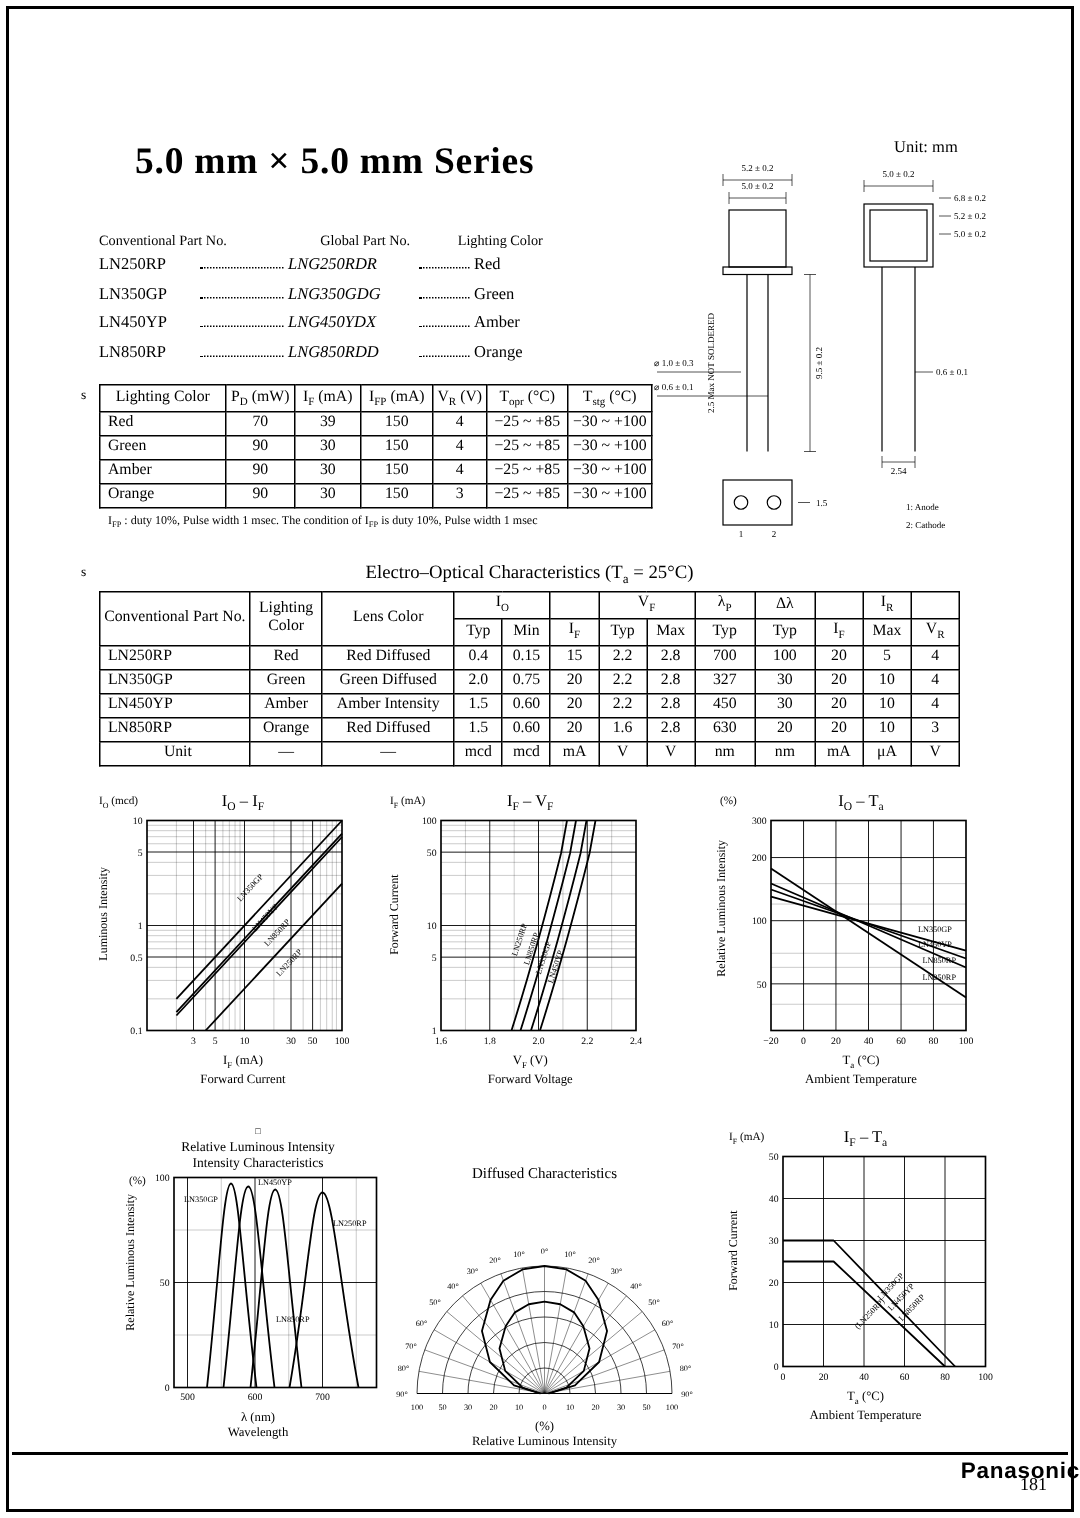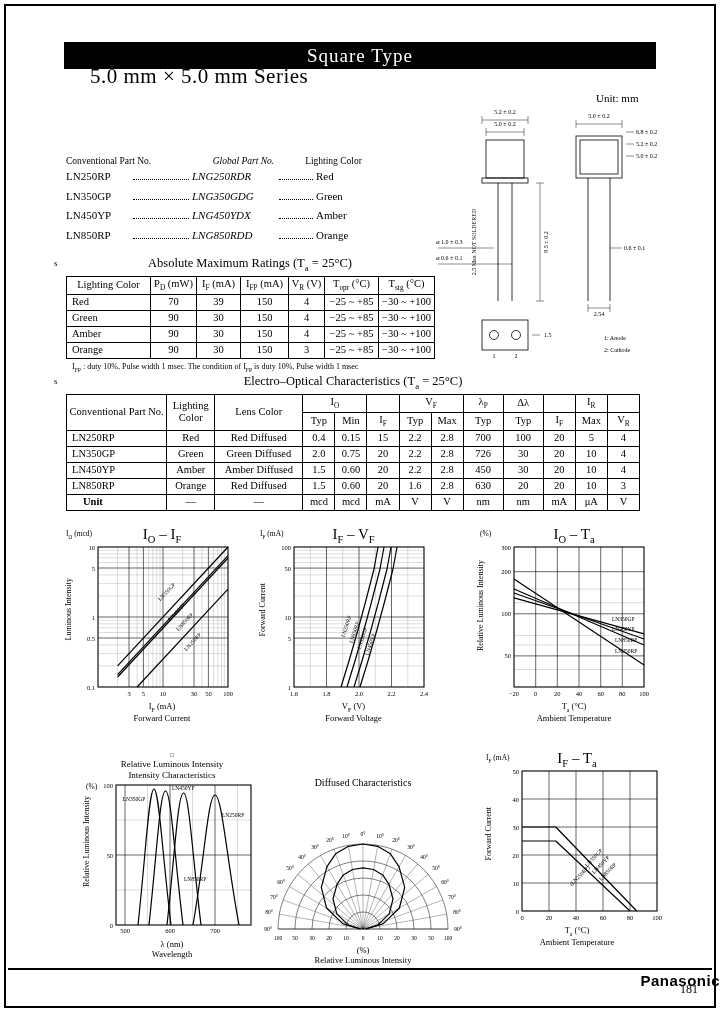--- a/index.html
+++ b/index.html
@@ -2,52 +2,52 @@
 <html><head>
 <meta charset="utf-8">
 <style>
   html,body{margin:0;padding:0;background:#fff;}
   .page{position:relative;width:720px;height:1012px;background:#fff;color:#000;
         font-family:"Liberation Serif",serif;overflow:hidden;}
   .frame{position:absolute;inset:4px;border:2px solid #000;pointer-events:none;}
   sub{font-size:70%;}
   .banner{position:absolute;left:64px;top:42px;width:592px;height:27px;background:#000;
           color:#fff;text-align:center;line-height:27px;font-size:19px;letter-spacing:1px;}
-  .series-title{position:absolute;left:90px;top:64px;font-size:21px;font-weight:normal;letter-spacing:.5px;}
+  .series-title{position:absolute;left:90px;top:94px;font-size:25px;font-weight:bold;letter-spacing:.5px;}
   .unit-note{position:absolute;left:596px;top:92px;font-size:11px;}
   
   .parts{position:absolute;left:66px;top:156px;width:310px;font-size:11px;}
   .parts .hdr{display:flex;font-size:9.5px;margin-bottom:4px;}
   .parts .hdr .h1{width:130px;}
-  .parts .hdr .h2{width:95px;text-align:center;font-style:italic;}
+  .parts .hdr .h2{width:95px;text-align:center;}
   .parts .hdr .h3{width:85px;text-align:center;}
   .prow{display:flex;align-items:baseline;height:19.5px;}
   .prow .pn{width:64px;}
   .prow .ld1{width:56px;border-bottom:1px dotted #000;margin:0 3px 3px;}
   .prow .gn{width:84px;font-style:italic;}
   .prow .ld2{width:34px;border-bottom:1px dotted #000;margin:0 3px 3px;}
   .prow .lc{width:50px;}
   .sec-mark{position:absolute;font-size:9px;}
   
   .absmax{position:absolute;left:66px;top:256px;width:368px;}
   .eo{position:absolute;left:66px;top:374px;width:574px;}
   .tt{text-align:center;font-size:12.5px;margin-bottom:3px;}
   table.t{border-collapse:collapse;width:100%;table-layout:fixed;}
   .t th,.t td{border:1px solid #000;font-size:10.5px;font-weight:normal;padding:0 2px;
               text-align:center;height:15px;line-height:1.15;overflow:hidden;}
   .t thead th{height:17px;}
   .t tbody td:first-child{text-align:left;padding-left:5px;}
-  .t tbody.units td:first-child{text-align:left;padding-left:16px;font-weight:bold;}
+  .t tbody.units td:first-child{text-align:center;padding-left:6px;}
   .absmax .note{font-size:8px;margin-top:3px;padding-left:6px;}
   
   .drw{position:absolute;left:428px;top:96px;}
   .drw text{font-size:6px;fill:#000;font-family:"Liberation Serif",serif;}
   
   .chart{position:absolute;font-size:9px;}
-  .chart .ct{text-align:center;font-size:15px;height:13px;line-height:13px;}
+  .chart .ct{text-align:center;font-size:11px;height:13px;line-height:13px;}
   .chart .ct2{text-align:center;font-size:9px;height:11px;line-height:11px;}
   .chart .mk{text-align:center;font-size:6px;height:7px;line-height:7px;}
   .chart svg{display:block;}
   .chart .xl{text-align:center;font-size:8.5px;}
   .chart .xc{text-align:center;font-size:8.5px;}
   .chart .yu{position:absolute;font-size:7.5px;white-space:nowrap;}
   .chart .ycap{position:absolute;font-size:8px;writing-mode:vertical-rl;
                transform:rotate(180deg);white-space:nowrap;}
   .gmin{stroke:#000;stroke-width:.25;opacity:.55;fill:none;}
   .gmaj{stroke:#000;stroke-width:.6;fill:none;}
@@ -60,21 +60,20 @@
   .brand{position:absolute;left:0;right:0;top:972px;text-align:right;font-size:15px;
          font-weight:bold;font-family:"Liberation Sans",sans-serif;letter-spacing:.5px;}
   .pagenum{position:absolute;right:22px;top:982px;font-size:12px;}
 </style>
 </head>
 <body>
 
 <div class="page">
   <div class="frame"></div>
 
-  <div class="banner">Square Type</div>
   <div class="series-title">5.0 mm × 5.0 mm Series</div>
   <div class="unit-note">Unit: mm</div>
 
   <div class="parts">
     <div class="hdr">
       <span class="h1">Conventional Part No.</span>
       <span class="h2">Global Part No.</span>
       <span class="h3">Lighting Color</span>
     </div>
     <div class="prow">
@@ -146,21 +145,20 @@
     <text x="66" y="262" text-anchor="middle">1</text>
     <text x="88" y="262" text-anchor="middle">2</text>
     <text x="176" y="244" text-anchor="start" font-size="6.5">1: Anode</text>
     <text x="176" y="256" text-anchor="start" font-size="6.5">2: Cathode</text>
   </svg>
 
   <span class="sec-mark" style="left:54px;top:258px">s</span>
   <span class="sec-mark" style="left:54px;top:376px">s</span>
 
   <div class="absmax">
-    <div class="tt">Absolute Maximum Ratings (T<sub>a</sub> = 25°C)</div>
     <table class="t">
       <colgroup>
           <col style="width:84px">
           <col style="width:46px">
           <col style="width:44px">
           <col style="width:48px">
           <col style="width:36px">
           <col style="width:54px">
           <col style="width:56px">
         </colgroup>
@@ -280,30 +278,30 @@
           </tr>
           <tr>
             <td>LN350GP</td>
             <td>Green</td>
             <td>Green Diffused</td>
             <td>2.0</td>
             <td>0.75</td>
             <td>20</td>
             <td>2.2</td>
             <td>2.8</td>
-            <td>726</td>
+            <td>327</td>
             <td>30</td>
             <td>20</td>
             <td>10</td>
             <td>4</td>
           </tr>
           <tr>
             <td>LN450YP</td>
             <td>Amber</td>
-            <td>Amber Diffused</td>
+            <td>Amber Intensity</td>
             <td>1.5</td>
             <td>0.60</td>
             <td>20</td>
             <td>2.2</td>
             <td>2.8</td>
             <td>450</td>
             <td>30</td>
             <td>20</td>
             <td>10</td>
             <td>4</td>

